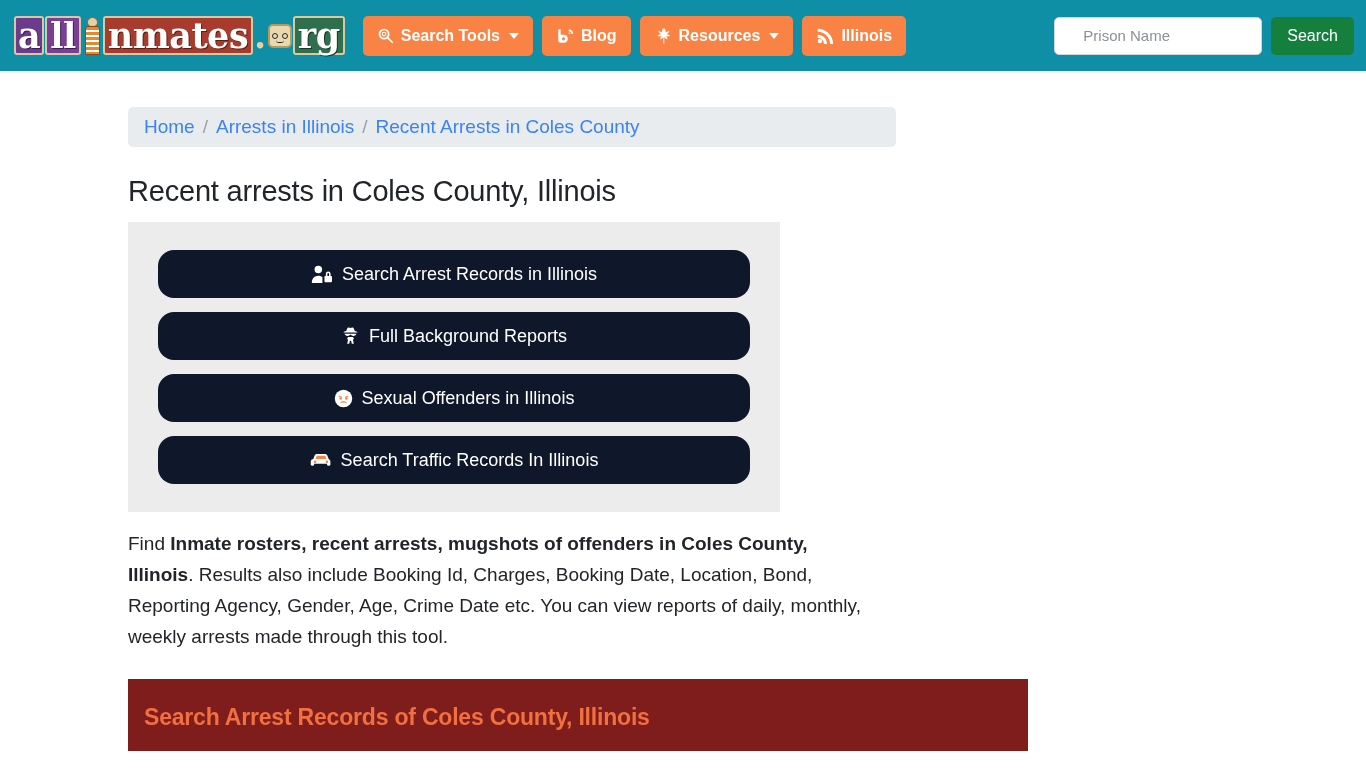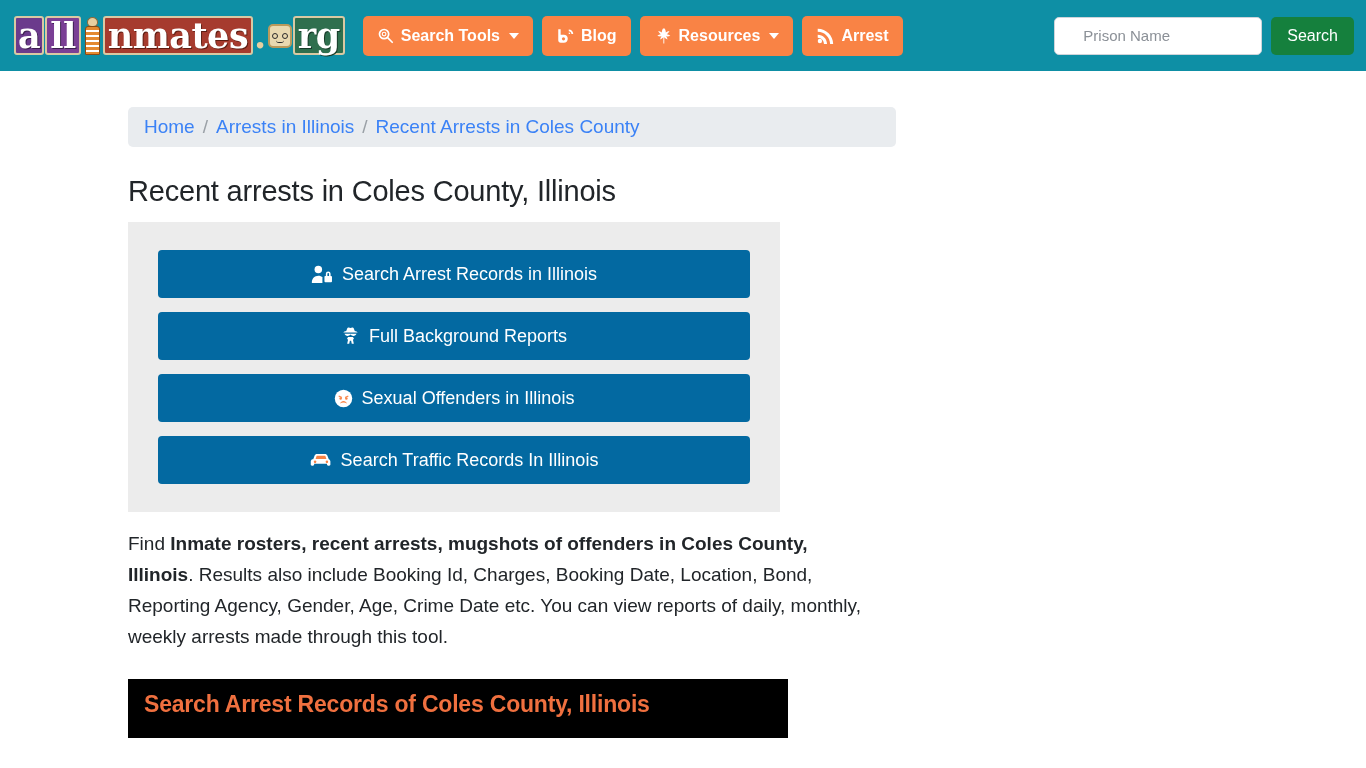--- a/index.html
+++ b/index.html
@@ -208,45 +208,45 @@
     width: 652px;
   }
   .big-btn {
     display: flex;
     align-items: center;
     justify-content: center;
     gap: 9px;
     width: 100%;
     height: 48px;
     margin-bottom: 14px;
-    background: #0369a1;
+    background: #0f172a;
     color: #ffffff;
     border: none;
-    border-radius: 4px;
+    border-radius: 16px;
     font-size: 18px;
     cursor: pointer;
     font-family: "Liberation Sans", sans-serif;
   }
   .big-btn:last-child { margin-bottom: 0; }
   .big-btn svg { display: block; flex: 0 0 auto; }
 
   .body-copy {
     font-size: 19px;
     line-height: 1.64;
     color: #212529;
     margin: 16px 0 0 0;
     width: 740px;
   }
   .body-copy b { font-weight: 700; }
 
   .yellow-panel {
     margin-top: 26px;
-    background: #000000;
-    padding: 12px 16px 20px 16px;
-    width: 660px;
+    background: #7f1d1d;
+    padding: 25px 16px 20px 16px;
+    width: 900px;
   }
   .yellow-panel h2 {
     margin: 0;
     font-size: 23px;
     font-weight: 700;
     color: #f0703f;
     letter-spacing: -0.2px;
   }
 </style>
 </head>
@@ -310,21 +310,21 @@
     </button>
 
     <button class="nav-btn">
       <span>
         <svg width="18" height="18" viewBox="0 0 24 24" fill="#fff">
           <circle cx="5.2" cy="18.6" r="2.9"></circle>
           <path d="M2.3 10.3v4.1c4.6 0 8.3 3.7 8.3 8.3h4.1c0-6.9-5.5-12.4-12.4-12.4z"></path>
           <path d="M2.3 2.2v4.1c9.1 0 16.5 7.4 16.5 16.5h4.1C22.9 11.4 13.7 2.2 2.3 2.2z"></path>
         </svg>
       </span>
-      <span>Arrest</span>
+      <span>Illinois</span>
     </button>
 
   </nav>
 
   <form class="header-search">
     <input class="search-input" type="text" placeholder="Prison Name" style="">
     <button class="search-btn" type="button">Search</button>
   </form>
 
 </header>

